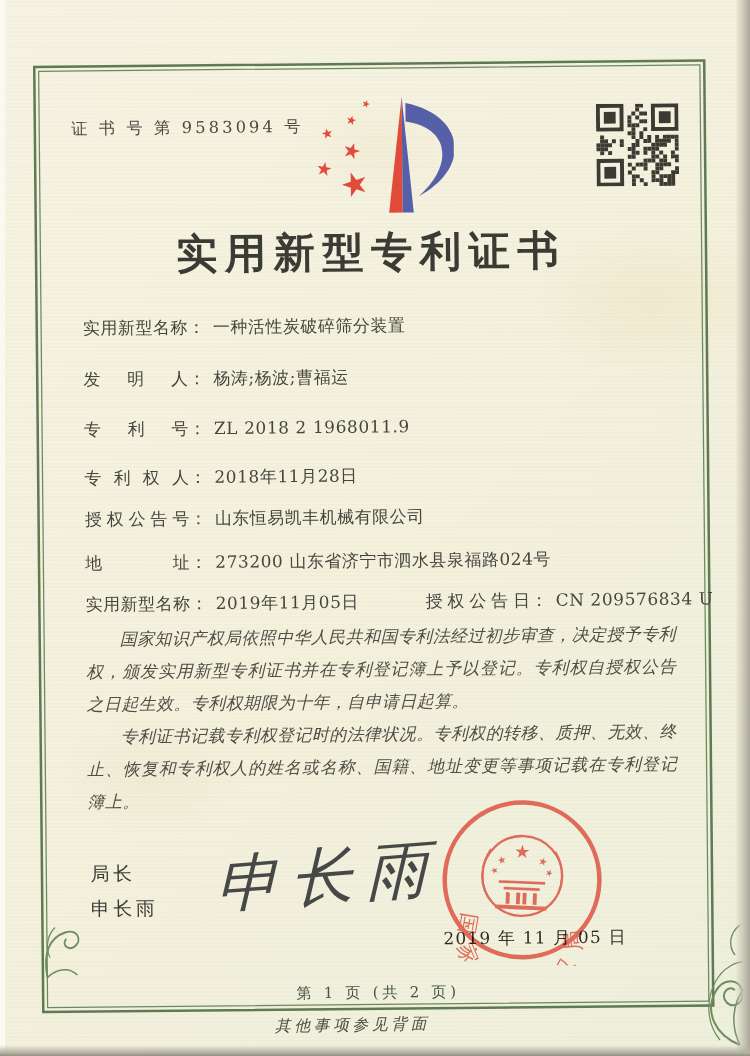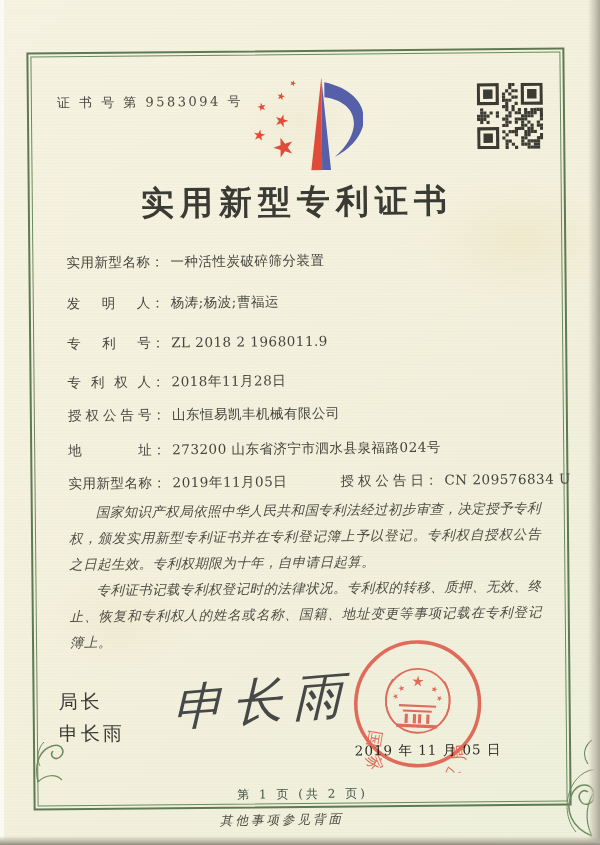--- a/index.html
+++ b/index.html
@@ -48,21 +48,21 @@
   .colon{margin-right:6px;}
   .r-name{top:200px}.r-inv{top:241px}.r-pat{top:281px}.r-fil{top:320px}
   .r-own{top:353px}.r-adr{top:388px}.r-grant{top:421px}
   .grant-no{position:absolute;left:272px;top:0;}
   .r-grant{width:480px}
 
   .body-text{position:absolute;left:36px;top:446px;width:472px;color:#4e4e45;
     font-size:13.5px;line-height:1.92;font-style:italic;text-align:justify;letter-spacing:.4px;}
   .body-text p{margin:0;text-indent:2em;}
 
-  .commissioner{position:absolute;left:24px;top:638px;font-size:19px;color:#3a3a34;letter-spacing:3px;line-height:1.0;}
+  .commissioner{position:absolute;left:38px;top:638px;font-size:15px;color:#3a3a34;letter-spacing:3px;line-height:1.0;}
   .commissioner div{margin-bottom:13px;}
 
   .signature{position:absolute;left:138px;top:616px;font-size:50px;color:#2e3233;
     font-style:italic;letter-spacing:10px;transform:rotate(-4deg) skewX(-4deg);
     opacity:.88;white-space:nowrap;}
 
   .seal{position:absolute;left:316px;top:586px;width:134px;height:134px;
     opacity:.87;mix-blend-mode:multiply;transform:rotate(3deg);}
   .seal-date{position:absolute;left:318px;top:691px;width:150px;text-align:center;
     font-size:13.5px;color:#2d2d28;letter-spacing:1px;white-space:nowrap;

